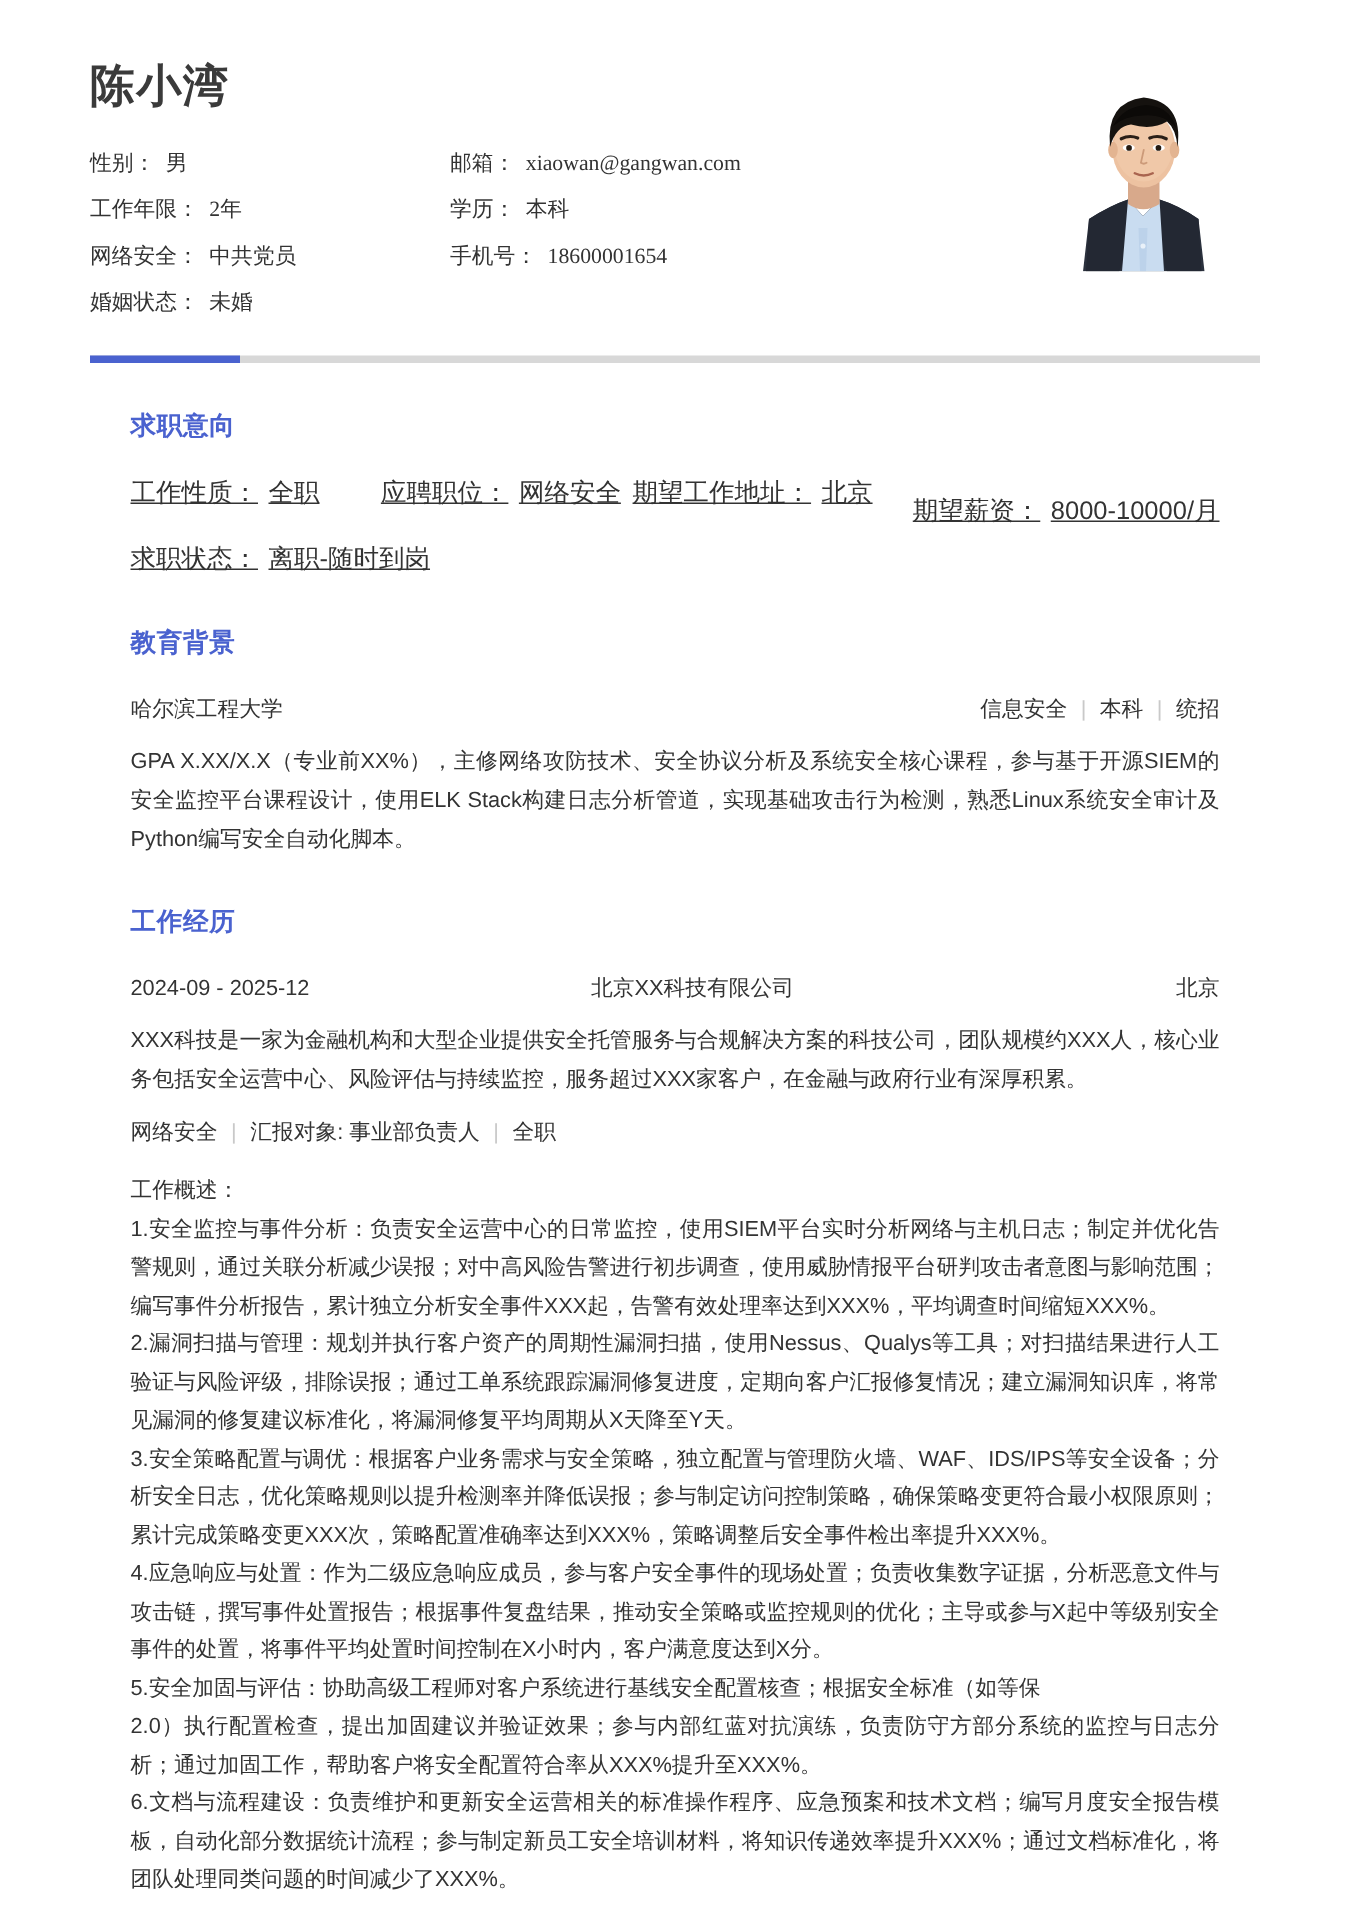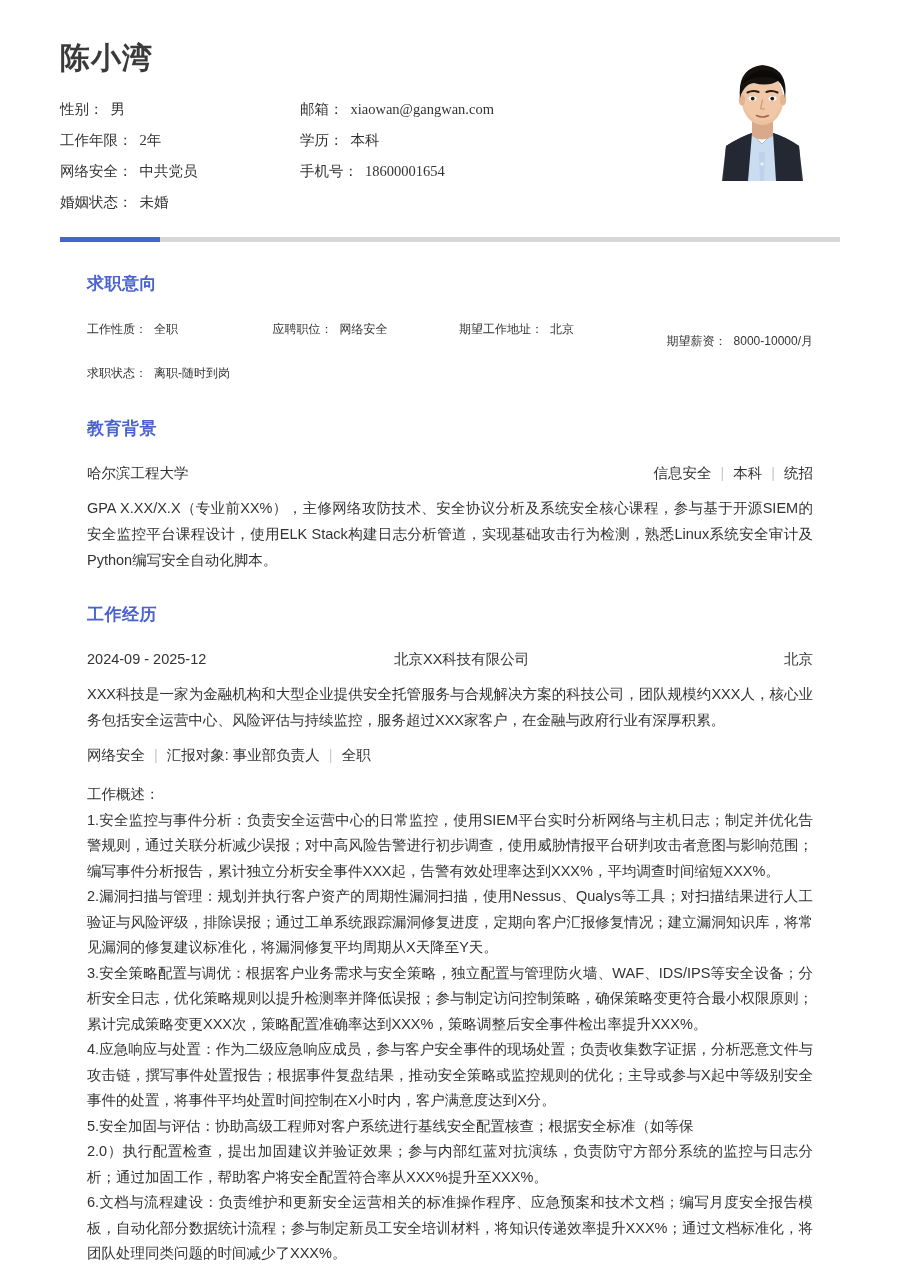--- a/index.html
+++ b/index.html
@@ -83,24 +83,25 @@
     font-size: 17px;
     font-weight: bold;
     color: #4a62cf;
     letter-spacing: 0.5px;
     margin-top: 30px;
     margin-bottom: 20px;
   }
 
   .kv-row {
     display: flex;
-    font-size: 12px;
+    font-size: 17px;
     line-height: 28px;
     color: #333;
     margin-bottom: 4px;
+    text-decoration: underline;
   }
   .kv-row .cell { white-space: nowrap; }
   .kv-row .cell .lbl { color: #333; }
   .kv-row .cell .val { margin-left: 7px; }
   .c1 { width: 193px; }
   .c2 { width: 194px; }
   .c3 { width: 216px; }
   .c4 { flex: 1; margin-top: 12px; }
 
   

